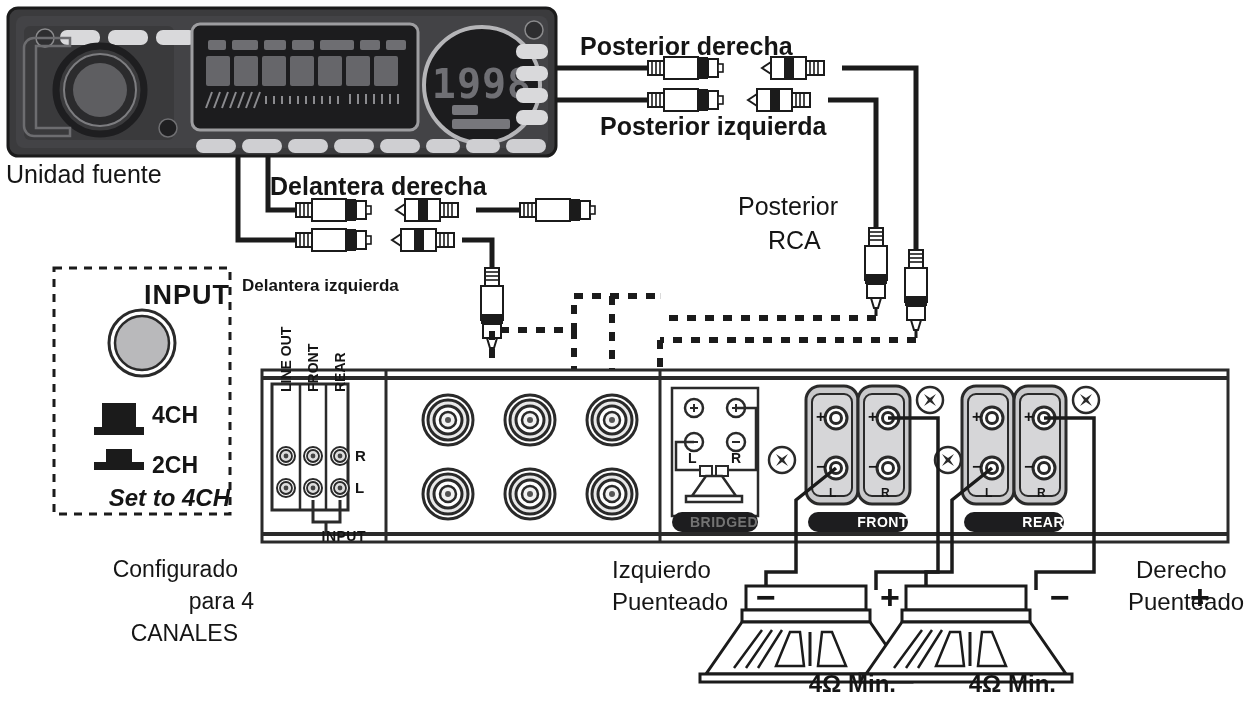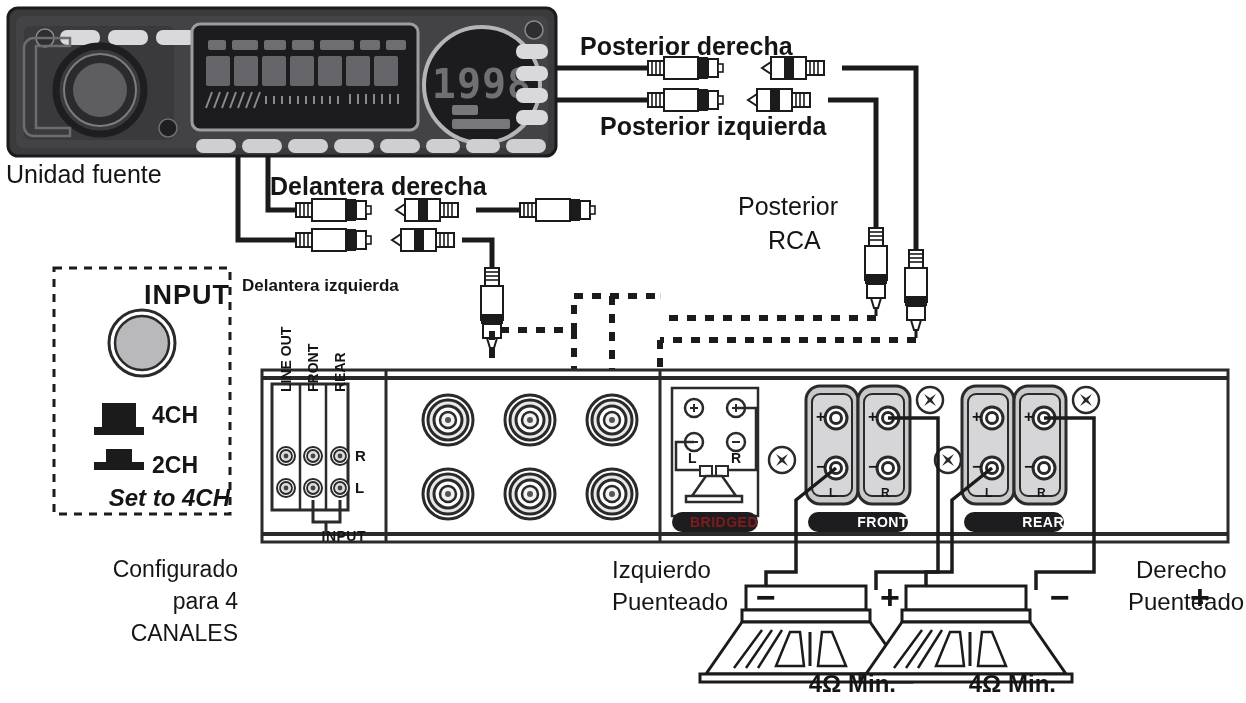--- a/index.html
+++ b/index.html
@@ -331,36 +331,36 @@
 
 <div class="lbl lbl-heavy ctr" style="left:54px;top:280px;width:176px;font-size:27px;letter-spacing:1px;">INPUT</div>
 
 <div class="lbl lbl-heavy" style="left:152px;top:402px;font-size:23px;">4CH</div>
 
 <div class="lbl lbl-heavy" style="left:152px;top:444px;font-size:23px;margin-top:8px;">2CH</div>
 
 <div class="lbl lbl-heavy ctr" style="left:54px;top:484px;width:176px;font-size:24px;font-style:italic;">Set to 4CH</div>
 
 <div class="lbl ctr" style="left:48px;top:556px;width:190px;font-size:23px;">Configurado</div>
-<div class="lbl ctr" style="left:48px;top:588px;width:190px;font-size:23px;">para 4</div>
+<div class="lbl ctr" style="left:64px;top:588px;width:190px;font-size:23px;">para 4</div>
 <div class="lbl ctr" style="left:48px;top:620px;width:190px;font-size:23px;">CANALES</div>
 
 <div class="lbl lbl-heavy" style="left:278px;top:392px;font-size:14px;transform:rotate(-90deg);transform-origin:0 0;">LINE OUT</div>
 <div class="lbl lbl-heavy" style="left:305px;top:392px;font-size:14px;transform:rotate(-90deg);transform-origin:0 0;">FRONT</div>
 <div class="lbl lbl-heavy" style="left:332px;top:392px;font-size:14px;transform:rotate(-90deg);transform-origin:0 0;">REAR</div>
 
 <div class="lbl lbl-heavy" style="left:355px;top:447px;font-size:15px;">R</div>
 <div class="lbl lbl-heavy" style="left:355px;top:479px;font-size:15px;">L</div>
 
 <div class="lbl lbl-heavy ctr" style="left:286px;top:528px;width:80px;font-size:14px;letter-spacing:0.5px;">INPUT</div>
 
 <div class="lbl lbl-heavy" style="left:688px;top:450px;font-size:14px;">L</div>
 <div class="lbl lbl-heavy" style="left:731px;top:450px;font-size:14px;">R</div>
 
-<div class="lbl lbl-heavy ctr" style="left:672px;top:514px;width:86px;font-size:14px;color:#7f1d1d;letter-spacing:0.5px;">BRIDGED</div>
+<div class="lbl lbl-heavy ctr" style="left:672px;top:514px;width:86px;font-size:14px;color:#737373;letter-spacing:0.5px;">BRIDGED</div>
 
 <div class="lbl lbl-heavy" style="left:816px;top:408px;font-size:16px;">+</div>
 <div class="lbl lbl-heavy" style="left:868px;top:408px;font-size:16px;">+</div>
 <div class="lbl lbl-heavy" style="left:816px;top:458px;font-size:16px;">−</div>
 <div class="lbl lbl-heavy" style="left:868px;top:458px;font-size:16px;">−</div>
 <div class="lbl lbl-heavy" style="left:829px;top:486px;font-size:12px;">L</div>
 <div class="lbl lbl-heavy" style="left:881px;top:486px;font-size:12px;">R</div>
 <div class="lbl lbl-heavy ctr" style="left:808px;top:514px;width:100px;font-size:14px;color:#fff;letter-spacing:0.5px;">FRONT</div>
 
 <div class="lbl lbl-heavy" style="left:972px;top:408px;font-size:16px;">+</div>

